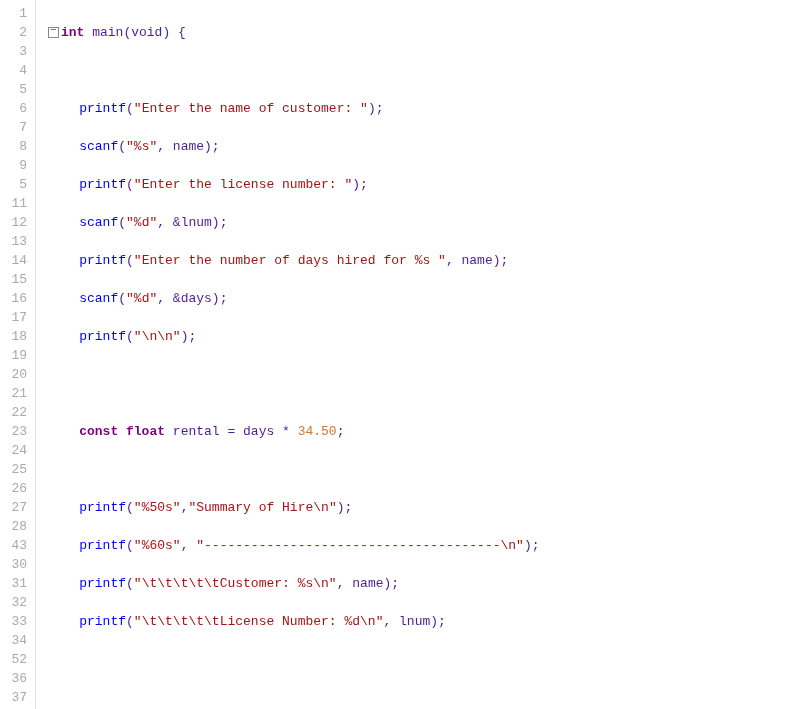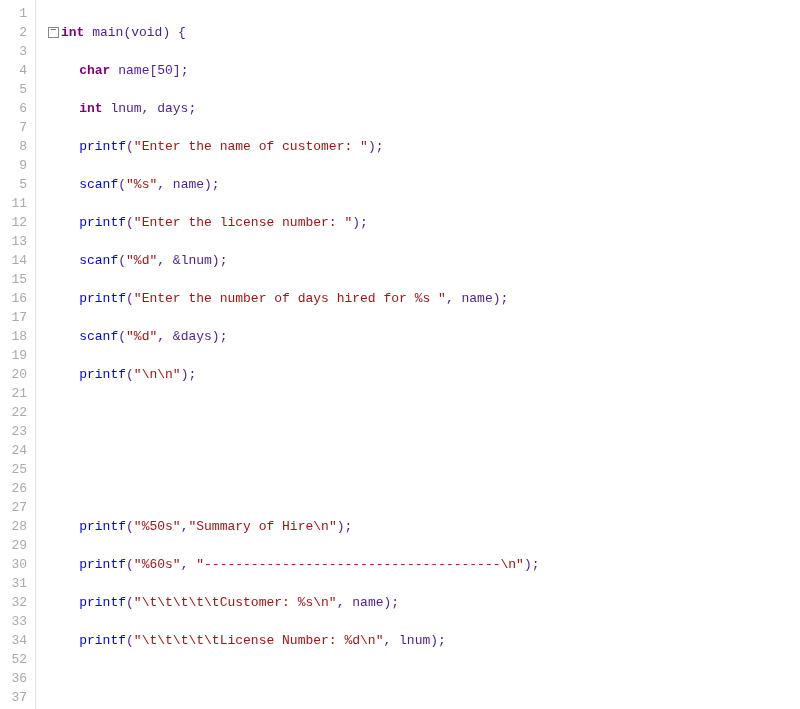--- a/index.html
+++ b/index.html
@@ -93,56 +93,55 @@
       <span class="line-number">19</span>
       <span class="line-number">20</span>
       <span class="line-number">21</span>
       <span class="line-number">22</span>
       <span class="line-number">23</span>
       <span class="line-number">24</span>
       <span class="line-number">25</span>
       <span class="line-number">26</span>
       <span class="line-number">27</span>
       <span class="line-number">28</span>
-      <span class="line-number">29</span>
+      <span class="line-number">43</span>
       <span class="line-number">30</span>
       <span class="line-number">31</span>
       <span class="line-number">32</span>
       <span class="line-number">33</span>
       <span class="line-number">34</span>
       <span class="line-number">52</span>
       <span class="line-number">36</span>
       <span class="line-number">37</span>
       <span class="line-number">38</span>
     </div>
   <div class="code-content" id="code-content">
       <span class="code-line"> </span>
       <span class="code-line"><span class="minus-icon"></span><span class="type">int</span><span class="plain"> main(void) {</span></span>
       <span class="code-line"> </span>
-      <span class="code-line"><span class="type">    char</span><span class="plain"> name[50];</span></span>
       <span class="code-line"> </span>
-      <span class="code-line"><span class="type">    int</span><span class="plain"> lnum, days;</span></span>
       <span class="code-line"> </span>
       <span class="code-line"><span class="fn">    printf</span><span class="plain">(</span><span class="str">"Enter the name of customer: "</span><span class="plain">);</span></span>
       <span class="code-line"> </span>
       <span class="code-line"><span class="fn">    scanf</span><span class="plain">(</span><span class="str">"%s"</span><span class="plain">, name);</span></span>
       <span class="code-line"> </span>
       <span class="code-line"><span class="fn">    printf</span><span class="plain">(</span><span class="str">"Enter the license number: "</span><span class="plain">);</span></span>
       <span class="code-line"> </span>
       <span class="code-line"><span class="fn">    scanf</span><span class="plain">(</span><span class="str">"%d"</span><span class="plain">, &amp;lnum);</span></span>
       <span class="code-line"> </span>
       <span class="code-line"><span class="fn">    printf</span><span class="plain">(</span><span class="str">"Enter the number of days hired for %s "</span><span class="plain">, name);</span></span>
       <span class="code-line"> </span>
       <span class="code-line"><span class="fn">    scanf</span><span class="plain">(</span><span class="str">"%d"</span><span class="plain">, &amp;days);</span></span>
       <span class="code-line"> </span>
       <span class="code-line"><span class="fn">    printf</span><span class="plain">(</span><span class="str">"\n\n"</span><span class="plain">);</span></span>
       <span class="code-line"> </span>
       <span class="code-line"> </span>
       <span class="code-line"> </span>
       <span class="code-line"> </span>
+      <span class="code-line"><span class="type">    const</span><span class="type"> float</span><span class="plain"> rental = days * </span><span class="num">34.50</span><span class="plain">;</span></span>
       <span class="code-line"> </span>
       <span class="code-line"> </span>
       <span class="code-line"> </span>
       <span class="code-line"><span class="fn">    printf</span><span class="plain">(</span><span class="str">"%50s"</span><span class="plain">,</span><span class="str">"Summary of Hire\n"</span><span class="plain">);</span></span>
       <span class="code-line"> </span>
       <span class="code-line"><span class="fn">    printf</span><span class="plain">(</span><span class="str">"%60s"</span><span class="plain">, </span><span class="str">"--------------------------------------\n"</span><span class="plain">);</span></span>
       <span class="code-line"> </span>
       <span class="code-line"><span class="fn">    printf</span><span class="plain">(</span><span class="str">"\t\t\t\t\tCustomer: %s\n"</span><span class="plain">, name);</span></span>
       <span class="code-line"> </span>
       <span class="code-line"><span class="fn">    printf</span><span class="plain">(</span><span class="str">"\t\t\t\t\tLicense Number: %d\n"</span><span class="plain">, lnum);</span></span>

